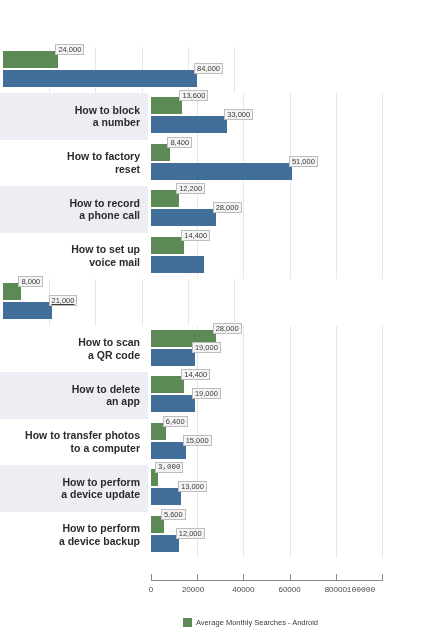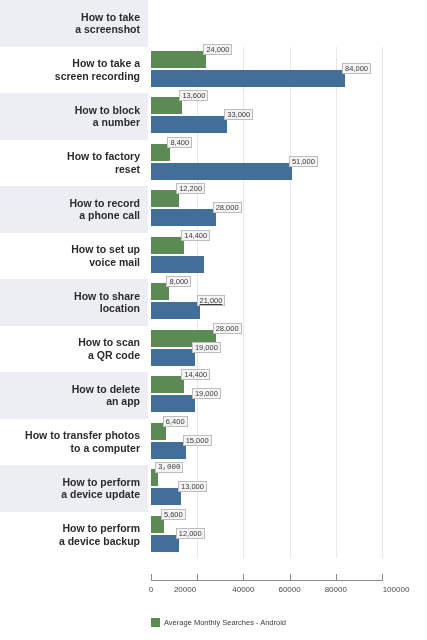--- a/index.html
+++ b/index.html
@@ -56,42 +56,34 @@
   .axisline{position:absolute;left:151px;top:8px;width:231px;height:1px;background:#8a8a8a;}
   .tick{position:absolute;top:2px;width:1px;height:7px;background:#8a8a8a;}
   .ticklab{
     position:absolute;top:13px;
     font-size:8px;color:#4a4a4a;
     transform:translateX(-50%);
     white-space:nowrap;
   }
   
   .legend{position:absolute;left:151px;top:618px;display:flex;align-items:center;gap:12px;}
-  .litem{display:flex;align-items:center;gap:4px;}
+  .litem{display:flex;align-items:center;gap:4px;margin-left:32px;}
   .swatch{width:9px;height:9px;display:inline-block;}
   .swatch.android{background:#5b8a54;}
   .swatch.ios{background:#416f99;}
   .ltext{font-size:7.5px;color:#3c3c3c;white-space:nowrap;}
 </style>
 </head>
 <body>
 
 <div id="chart">
   <div class="rows" id="rows">
       <div class="row band" style="height: 46.5px;">
-        <div class="labelcell">
-          <span class="catlabel">How to take
-a screenshot</span>
-        </div>
-      </div>
-      <div class="row" style="height: 46.5px;">
-        <div class="labelcell">
-          <span class="catlabel">How to take a
-screen recording</span>
-        </div>
+      </div>
+      <div class="row" style="height: 46.5px;">
         <div class="barcell">
           <div class="gridlines">
             <div class="gl" style="left: 49.2px;"></div>
             <div class="gl" style="left: 95.4px;"></div>
             <div class="gl" style="left: 141.6px;"></div>
             <div class="gl" style="left: 187.8px;"></div>
             <div class="gl" style="left: 234px;"></div>
           </div>
           <div class="bar android" style="position: absolute; left: 3px; top: 4px; height: 17px; width: 55.44px; background: rgb(91, 138, 84);"></div>
           <span class="vlabel" style="left: 58.44px; top: -3px;">24,000</span>
@@ -169,24 +161,20 @@
             <div class="gl" style="left: 187.8px;"></div>
             <div class="gl" style="left: 234px;"></div>
           </div>
           <div class="bar android" style="position: absolute; left: 3px; top: 4px; height: 17px; width: 33.264px; background: rgb(91, 138, 84);"></div>
           <span class="vlabel" style="left: 36.264px; top: -3px;">14,400</span>
           <div class="bar ios" style="position: absolute; left: 3px; top: 23px; height: 17px; width: 53.13px; background: rgb(65, 111, 153);"></div>
           <span class="vlabel" style="left: 56.13px; top: 16px; margin-top: 36px;">23,000</span>
         </div>
       </div>
       <div class="row band" style="height: 46.5px;">
-        <div class="labelcell">
-          <span class="catlabel">How to share
-location</span>
-        </div>
         <div class="barcell">
           <div class="gridlines">
             <div class="gl" style="left: 49.2px;"></div>
             <div class="gl" style="left: 95.4px;"></div>
             <div class="gl" style="left: 141.6px;"></div>
             <div class="gl" style="left: 187.8px;"></div>
             <div class="gl" style="left: 234px;"></div>
           </div>
           <div class="bar android" style="position: absolute; left: 3px; top: 4px; height: 17px; width: 18.48px; background: rgb(91, 138, 84);"></div>
           <span class="vlabel" style="left: 21.48px; top: -3px;">8,000</span>
@@ -290,29 +278,29 @@
         </div>
       </div>
     </div>
 
   <div class="axis">
     <div class="axisline"></div>
     <div id="ticks">
         <div class="tick" style="left: 151px;"></div>
         <div class="ticklab" style="left: 151px;">0</div>
         <div class="tick" style="left: 197.2px;"></div>
-        <div class="ticklab" style="left: 185px;">20000</div>
+        <div class="ticklab" style="left: 193px;">20000</div>
         <div class="tick" style="left: 243.4px;"></div>
         <div class="ticklab" style="left: 243.4px;">40000</div>
         <div class="tick" style="left: 289.6px;"></div>
         <div class="ticklab" style="left: 289.6px;">60000</div>
         <div class="tick" style="left: 335.8px;"></div>
         <div class="ticklab" style="left: 335.8px;">80000</div>
         <div class="tick" style="left: 382px;"></div>
-        <div class="ticklab" style="left: 396px;">100000</div>
+        <div class="ticklab" style="left: 361px; font-family: Liberation Mono, monospace;">100000</div>
       </div>
   </div>
 
   <div class="legend" id="legend">
       <div class="litem">
         <span class="swatch android"></span>
         <span class="ltext">Average Monthly Searches - Android</span>
       </div>
     </div>
 </div>

